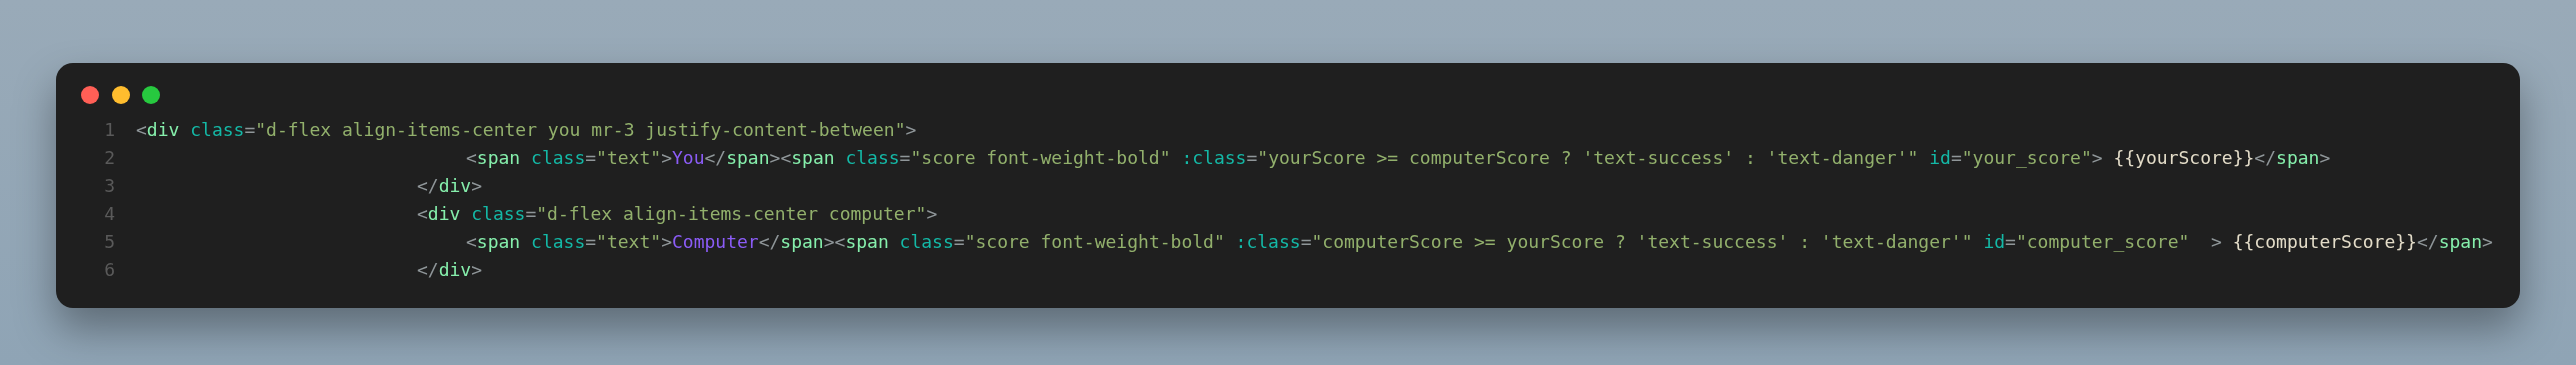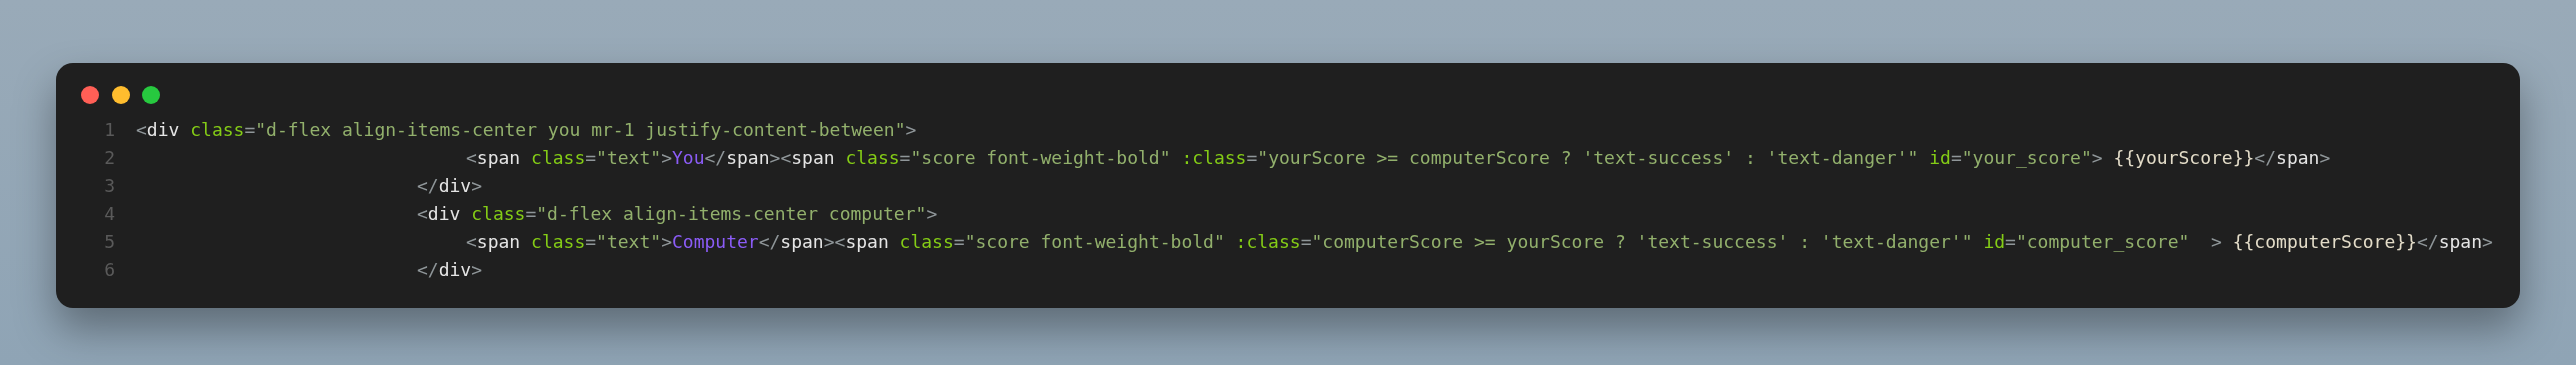--- a/index.html
+++ b/index.html
@@ -50,22 +50,22 @@
     width: 34px;
     text-align: right;
     color: #5a5a5a;
     padding-right: 21px;
     flex-shrink: 0;
     user-select: none;
   }
   .content { color: #d9d3c9; }
 
   .punct { color: #8f9699; }      
-  .tag   { color: #e5e5e5; }      
-  .attr  { color: #84cc16; }      
+  .tag   { color: #86efac; }      
+  .attr  { color: #14b8a6; }      
   .str   { color: #92b06c; }      
   .txt   { color: #8b5cf6; }      
   .bind  { color: #e3dcc8; }      
 
   
   .i1 { padding-left: 0; }
   .i2 { padding-left: 281px; }
   .i3 { padding-left: 330px; }
 </style>
 </head>
@@ -75,21 +75,21 @@
   <div class="titlebar">
     <div class="dot red"></div>
     <div class="dot yellow"></div>
     <div class="dot green"></div>
   </div>
 
   <div class="code">
 
     <div class="line">
       <span class="gutter">1</span>
-      <span class="content i1"><span class="punct">&lt;</span><span class="tag">div</span><span class="punct"> </span><span class="attr">class</span><span class="punct">=</span><span class="str">"</span><span class="str">d-flex align-items-center you mr-1 justify-content-between</span><span class="str">"</span><span class="punct">&gt;</span></span>
+      <span class="content i1"><span class="punct">&lt;</span><span class="tag">div</span><span class="punct"> </span><span class="attr">class</span><span class="punct">=</span><span class="str">"</span><span class="str">d-flex align-items-center you mr-3 justify-content-between</span><span class="str">"</span><span class="punct">&gt;</span></span>
     </div>
 
     <div class="line">
       <span class="gutter">2</span>
       <span class="content i3"><span class="punct">&lt;</span><span class="tag">span</span><span class="punct"> </span><span class="attr">class</span><span class="punct">=</span><span class="str">"</span><span class="str">text</span><span class="str">"</span><span class="punct">&gt;</span><span class="txt">You</span><span class="punct">&lt;/</span><span class="tag">span</span><span class="punct">&gt;</span><span class="punct">&lt;</span><span class="tag">span</span><span class="punct"> </span><span class="attr">class</span><span class="punct">=</span><span class="str">"</span><span class="str">score font-weight-bold</span><span class="str">"</span><span class="punct"> </span><span class="attr">:class</span><span class="punct">=</span><span class="str">"</span><span class="str">yourScore &gt;= computerScore ? 'text-success' : 'text-danger'</span><span class="str">"</span><span class="punct"> </span><span class="attr">id</span><span class="punct">=</span><span class="str">"</span><span class="str">your_score</span><span class="str">"</span><span class="punct">&gt;</span><span class="bind"> {{yourScore}}</span><span class="punct">&lt;/</span><span class="tag">span</span><span class="punct">&gt;</span></span>
     </div>
 
     <div class="line">
       <span class="gutter">3</span>
       <span class="content i2"><span class="punct">&lt;/</span><span class="tag">div</span><span class="punct">&gt;</span></span>

